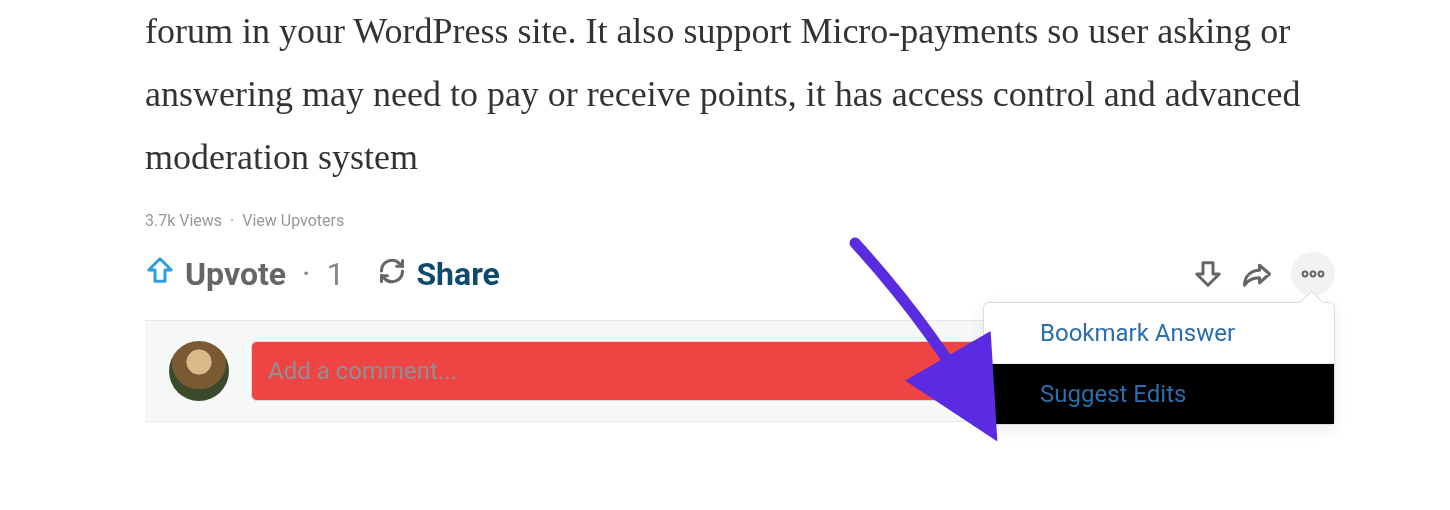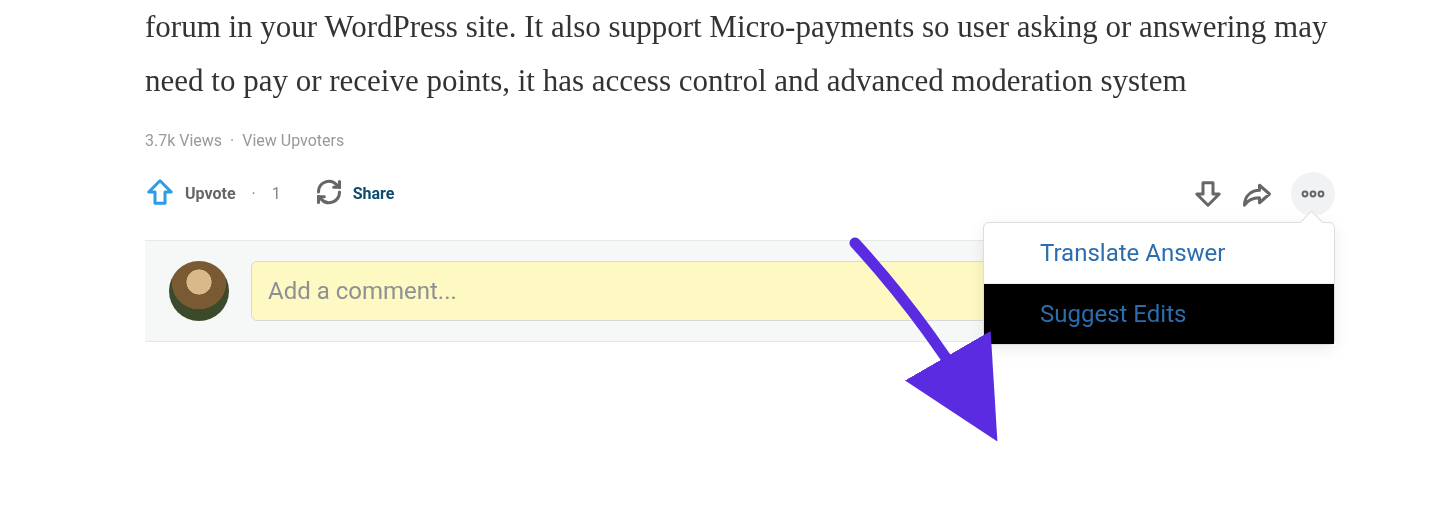--- a/index.html
+++ b/index.html
@@ -12,21 +12,21 @@
     position:relative;
     overflow:hidden;
   }
   .content{
     position:absolute;
     left:145px;
     top:0;
     width:1190px;
   }
   .answer-text{
-    font-size:31px;
+    font-size:36px;
     line-height:1.75;
     color:#333;
     font-family:Georgia, 'Times New Roman', serif;
   }
   .meta-row{
     margin-top:22px;
     font-family:-apple-system, BlinkMacSystemFont, "Segoe UI", Roboto, Helvetica, Arial, sans-serif;
     font-size:16px;
     color:#999;
   }
@@ -36,21 +36,21 @@
   }
   .view-upvoters{
     color:#999;
     cursor:pointer;
   }
   .action-row{
     margin-top:22px;
     display:flex;
     align-items:center;
     font-family:-apple-system, BlinkMacSystemFont, "Segoe UI", Roboto, Helvetica, Arial, sans-serif;
-    font-size:16px;
+    font-size:32px;
     font-weight:600;
     color:#666;
   }
   .upvote-btn{
     display:flex;
     align-items:center;
     gap:10px;
     cursor:pointer;
     color:#666;
   }
@@ -98,21 +98,21 @@
   .avatar{
     width:60px;height:60px;border-radius:50%;
     background:radial-gradient(circle at 50% 35%, #d9b98a 0 25%, #7a5a33 26% 55%, #3b4a2b 56% 100%);
     flex:0 0 auto;
   }
   .comment-input{
     flex:1 1 auto;
     height:58px;
     border:1px solid #d7d8da;
     border-radius:6px;
-    background:#fef9c3;
+    background:#ef4444;
     font-size:24px;
     padding:0 16px;
     color:#333;
     font-family:-apple-system, BlinkMacSystemFont, "Segoe UI", Roboto, Helvetica, Arial, sans-serif;
   }
   .comment-input::placeholder{color:#8e9094;}
 
   
   .menu{
     position:absolute;
@@ -221,21 +221,21 @@
             <circle cx="13" cy="5" r="2.4" fill="none" stroke="#666" stroke-width="2"></circle>
             <circle cx="21" cy="5" r="2.4" fill="none" stroke="#666" stroke-width="2"></circle>
           </svg>
         </span>
       </div>
     </div>
 
     <div class="menu" id="menu">
         <div class="menu-item">
           <span class="menu-spacer"></span>
-          <span>Translate Answer</span>
+          <span>Bookmark Answer</span>
         </div>
         <div class="menu-item highlight">
           <span class="menu-spacer"></span>
           <span>Suggest Edits</span>
         </div>
       </div>
   </div>
 
   <div class="comment-bar">
     <div class="avatar"></div>

